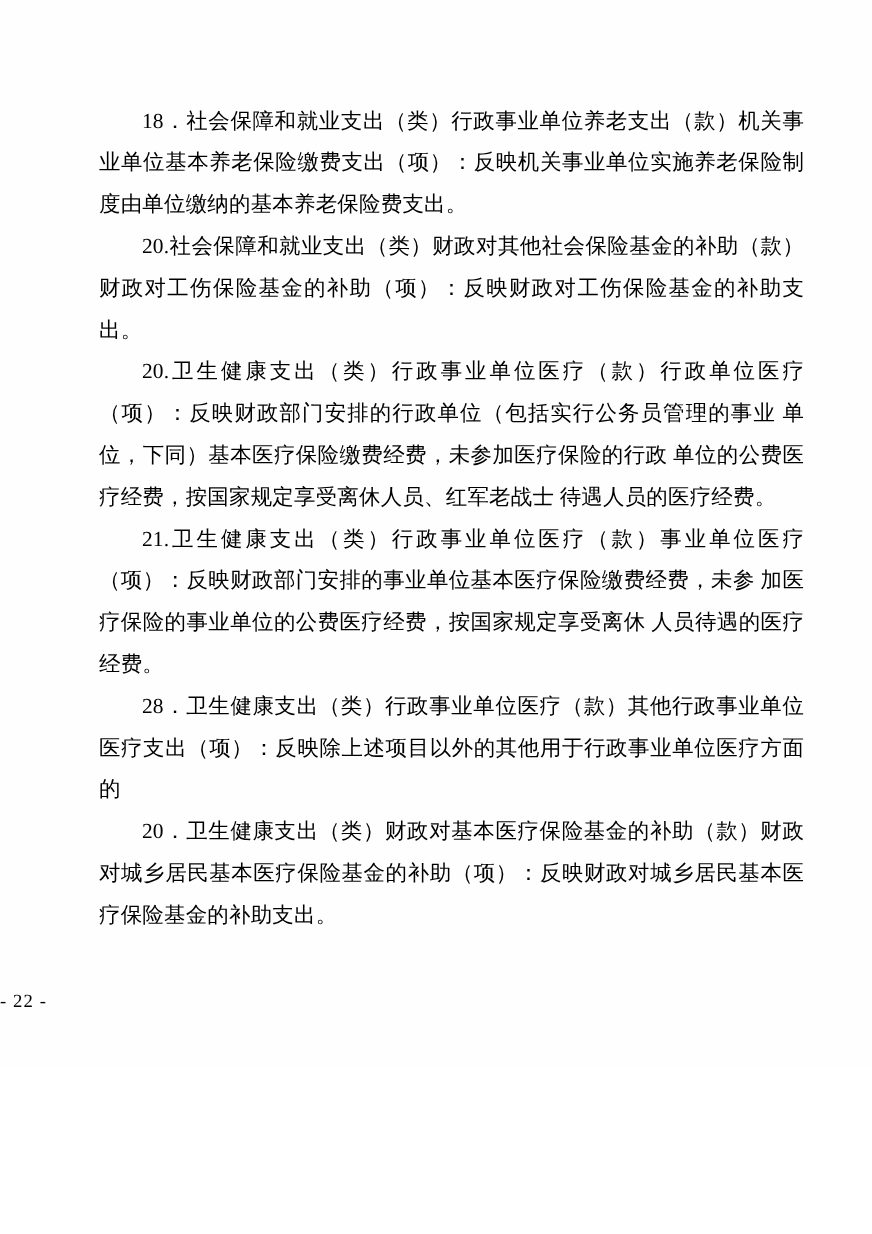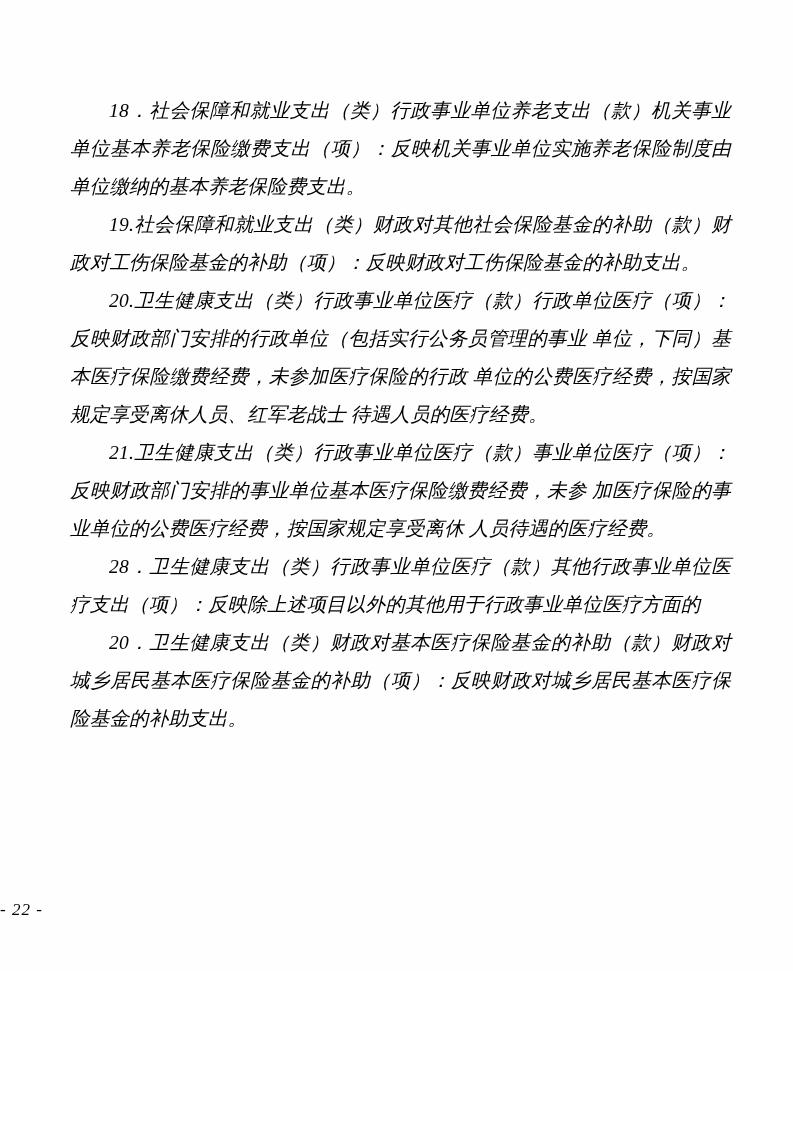--- a/index.html
+++ b/index.html
@@ -13,23 +13,22 @@
     font-family: "Liberation Serif", "DejaVu Serif", serif;
     color: #000000;
     position: relative;
     overflow: hidden;
   }
   .page {
     position: relative;
     width: 793px;
     height: 972px;
     box-sizing: border-box;
-    padding: 92px 62px 40px 70px;
+    padding: 92px 62px 40px 90px;
     background: #fefefe;
-    font-style: italic;
   }
   .doc-body {
     font-size: 19.5px;
     line-height: 38px;
     letter-spacing: 0.2px;
     text-align: justify;
     text-justify: inter-ideograph;
   }
   .para {
     margin: 0 0 0 0;
@@ -51,20 +50,20 @@
     font-family: "Liberation Serif", "DejaVu Serif", serif;
     letter-spacing: 1px;
   }
 </style>
 </head>
 <body>
 
 <div class="page">
   <div class="doc-body">
     <p class="para">18．社会保障和就业支出（类）行政事业单位养老支出（款）机关事业单位基本养老保险缴费支出（项）：反映机关事业单位实施养老保险制度由单位缴纳的基本养老保险费支出。</p>
-    <p class="para">19.社会保障和就业支出（类）财政对其他社会保险基金的补助（款）财政对工伤保险基金的补助（项）：反映财政对工伤保险基金的补助支出。</p>
+    <p class="para">20.社会保障和就业支出（类）财政对其他社会保险基金的补助（款）财政对工伤保险基金的补助（项）：反映财政对工伤保险基金的补助支出。</p>
     <p class="para">20.卫生健康支出（类）行政事业单位医疗（款）行政单位医疗（项）：反映财政部门安排的行政单位（包括实行公务员管理的事业 单位，下同）基本医疗保险缴费经费，未参加医疗保险的行政 单位的公费医疗经费，按国家规定享受离休人员、红军老战士 待遇人员的医疗经费。</p>
     <p class="para">21.卫生健康支出（类）行政事业单位医疗（款）事业单位医疗（项）：反映财政部门安排的事业单位基本医疗保险缴费经费，未参 加医疗保险的事业单位的公费医疗经费，按国家规定享受离休 人员待遇的医疗经费。</p>
     <p class="para">28．卫生健康支出（类）行政事业单位医疗（款）其他行政事业单位医疗支出（项）：反映除上述项目以外的其他用于行政事业单位医疗方面的</p>
     <p class="para">20．卫生健康支出（类）财政对基本医疗保险基金的补助（款）财政对城乡居民基本医疗保险基金的补助（项）：反映财政对城乡居民基本医疗保险基金的补助支出。</p>
   </div>
   <div class="page-number">- 22 -</div>
 </div>
 
 </body></html>

